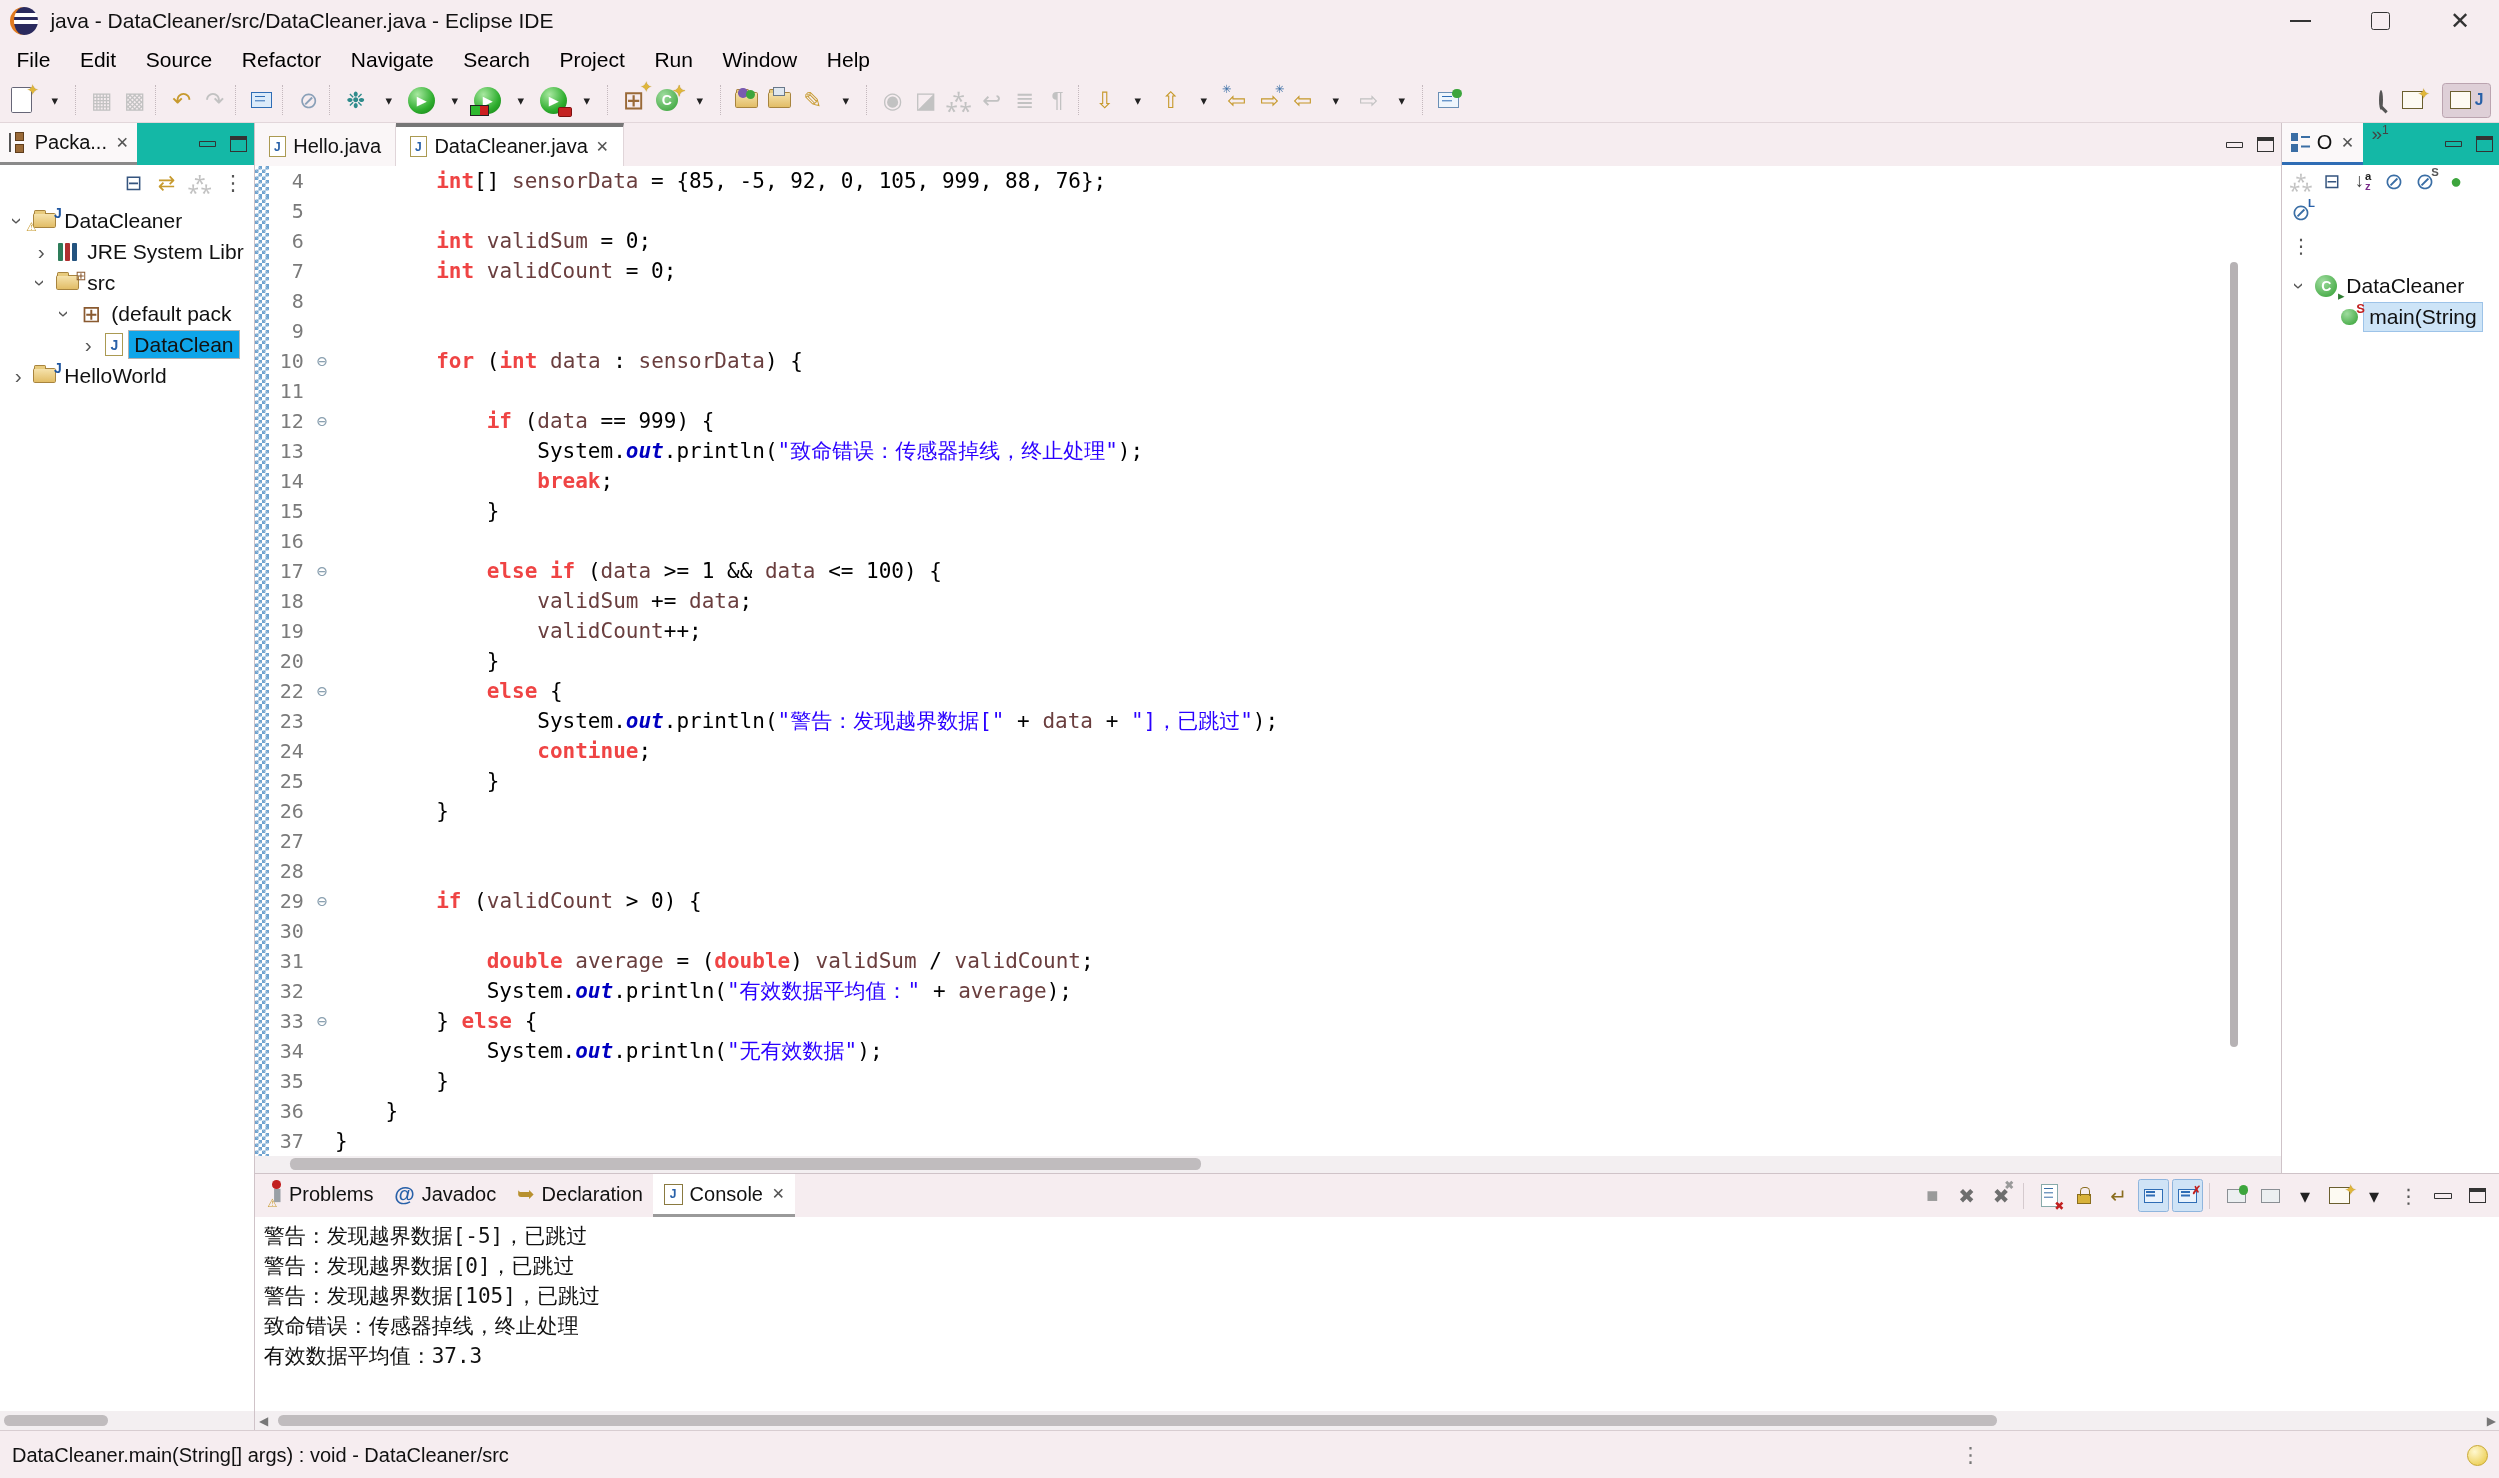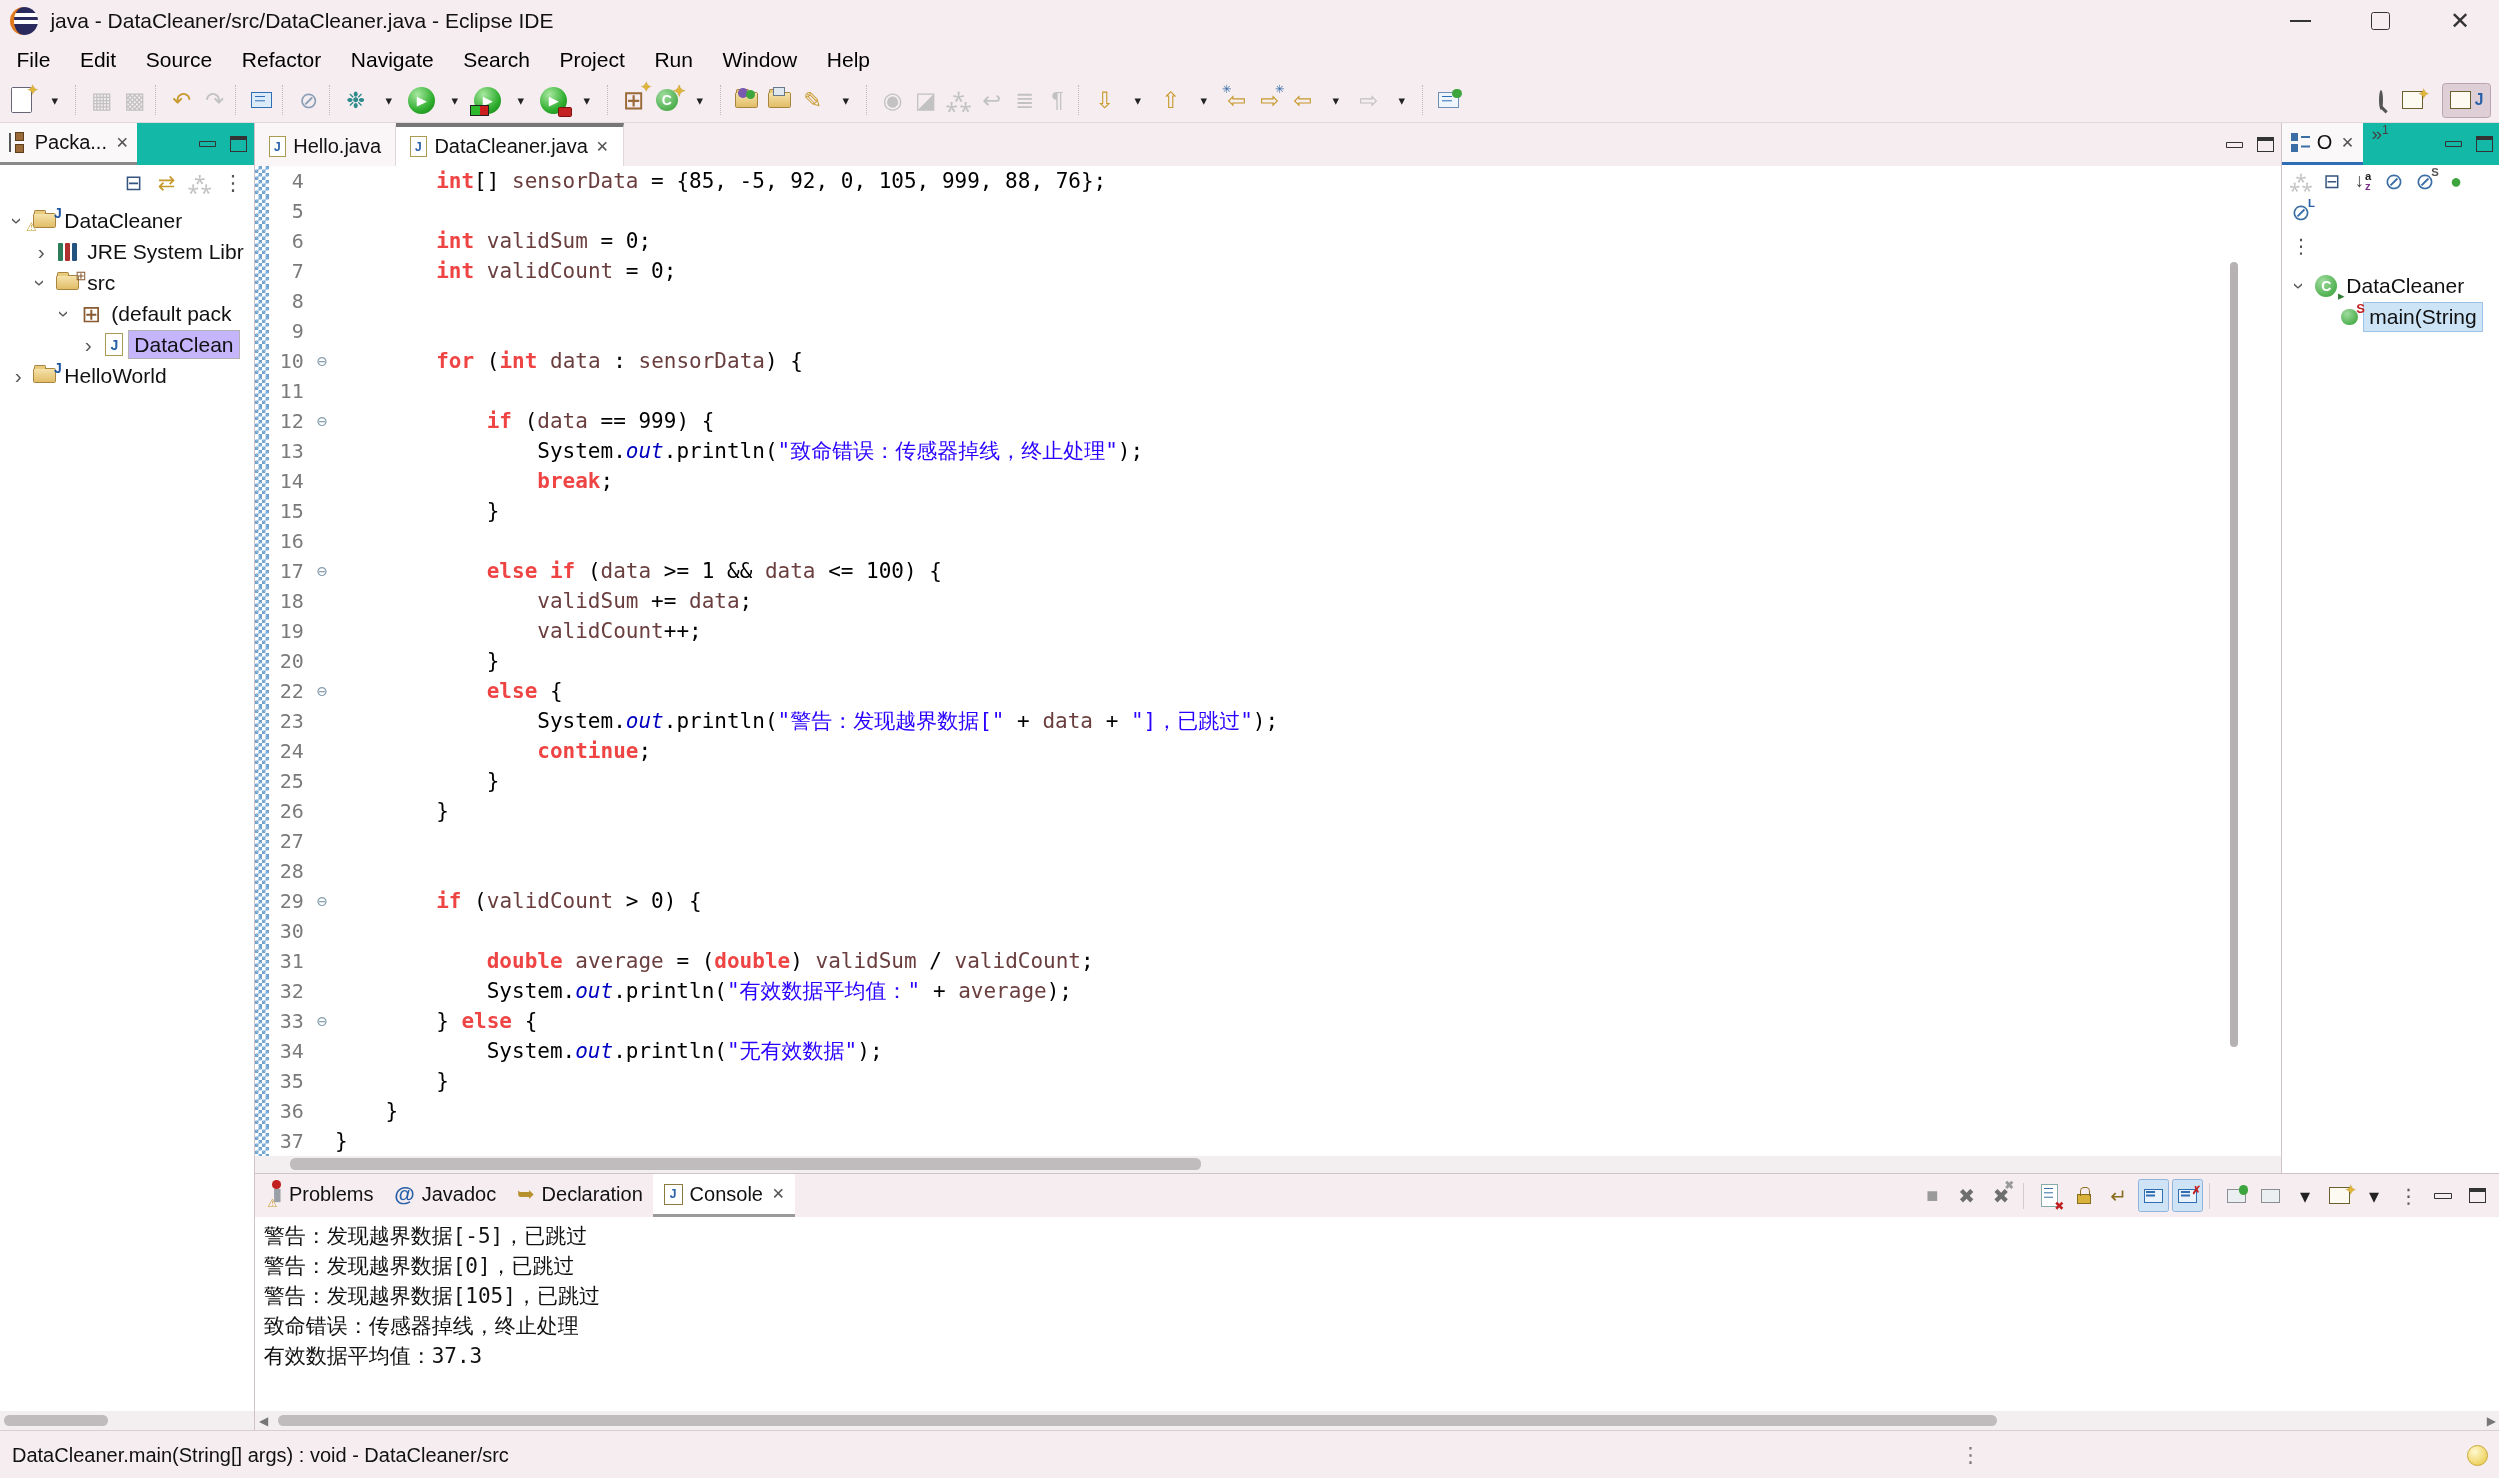--- a/index.html
+++ b/index.html
@@ -61,21 +61,21 @@
   .wbtn{width:31px;display:flex;align-items:center;justify-content:center}
   .icmin{width:17.4px;height:6px;border:1.7px solid #333;border-radius:0.9px}
   .icmax{width:17.4px;height:15.6px;border:1.7px solid #333;border-top:4.3px solid #333}
   .pkgexp-ic{position:relative;width:19px;height:19px;border-left:2.6px solid #555}
   .pkgexp-ic i{position:absolute;left:4.3px;width:8.7px;height:8.7px;background:#9a6a38;border:0.9px solid #5e3d1c}
   .pkgexp-ic i:first-child{top:-0.9px}.pkgexp-ic i:last-child{bottom:-0.9px}
   .pkg-toolbar{height:35px;display:flex;align-items:center;justify-content:flex-end;gap:5.2px;background:#fff;padding-right:7px}
   .ptb{width:28px;text-align:center;font-size:21px}
   .pkg-tree{flex:1;padding-top:5.2px;overflow:hidden}
   .trow{height:31px;display:flex;align-items:center;white-space:nowrap;font-size:21px}
-  .trow.sel .tlabel{background:#c4b5fd;outline:0.9px solid #b2b2b2}
+  .trow.sel .tlabel{background:#0ea5e9;outline:0.9px solid #b2b2b2}
   .chev{width:22.6px;flex:0 0 22.6px;color:#555;font-size:21px;text-align:center}
   .chev.open{transform:rotate(90deg)}
   .ticon{position:relative;width:29.5px;flex:0 0 29.5px;display:flex;align-items:center;justify-content:center}
   .ovJ{position:absolute;top:-7.8px;right:-2.6px;color:#1f56a0;font-weight:bold;font-size:14px}
   .ovW{position:absolute;bottom:-6px;left:-3.5px;font-size:12px;color:#c79a2e}
   .ovGrid{position:absolute;top:-7px;right:-4.3px;font-size:13px;color:#8a5a30}
   .pkgGrid{font-size:23.4px;color:#8a5a30}
   .book{display:inline-block;width:5.2px;height:18px;margin:0 0.9px;border-radius:0.9px}
   .jfile{width:18px;height:22.6px;background:#fff;border:0.9px solid #ab9a52;color:#2860a8;font-weight:bold;font-size:14px;
     display:inline-flex;align-items:center;justify-content:center}
@@ -97,21 +97,21 @@
   .cl{display:flex;height:30px;line-height:30px;font-family:"DejaVu Sans Mono",monospace;font-size:21px;white-space:pre}
   .chg{width:14px;flex:0 0 14px;background-color:#fff;background-image:
       linear-gradient(45deg,#6fa3cf 25%,transparent 25%,transparent 75%,#6fa3cf 75%),
       linear-gradient(45deg,#6fa3cf 25%,transparent 25%,transparent 75%,#6fa3cf 75%);
       background-size:7px 7px;background-position:0 0,3.5px 3.5px}
   .ln{width:40px;flex:0 0 40px;text-align:right;padding-right:5.2px;color:#7a7a7a;font-size:20px}
   .fold{width:26px;flex:0 0 26px;text-align:center;color:#8aa0b0;font-size:17.4px}
   .ct{flex:1}
   .k{color:#ef4444;font-weight:bold}
   .s{color:#2a00ff}
-  .o{color:#0000c0;font-weight:normal;font-style:italic}
+  .o{color:#0000c0;font-weight:bold;font-style:italic}
   .v{color:#6a3e3e}
   .p{color:#000}
   .ed-vthumb{position:absolute;right:43px;top:139px;width:7.8px;height:785px;background:#a9a4a7;border-radius:4.3px;opacity:.85}
   .ed-hscroll{height:17.4px;background:#f3eff1;position:relative}
   .ed-hscroll .thumb{left:35px;width:911px;top:2.6px}
   
   .outline{width:219px;background:#fff;border-left:0.9px solid #cfc3c8;display:flex;flex-direction:column;overflow:hidden}
   .outline .view-tab{border-bottom:3.5px solid #2f6db5}
   .outline-ic{position:relative;width:19px;height:19px}
   .outline-ic i{position:absolute;left:0;width:7.8px;height:7.8px;background:#3a6ea5}

